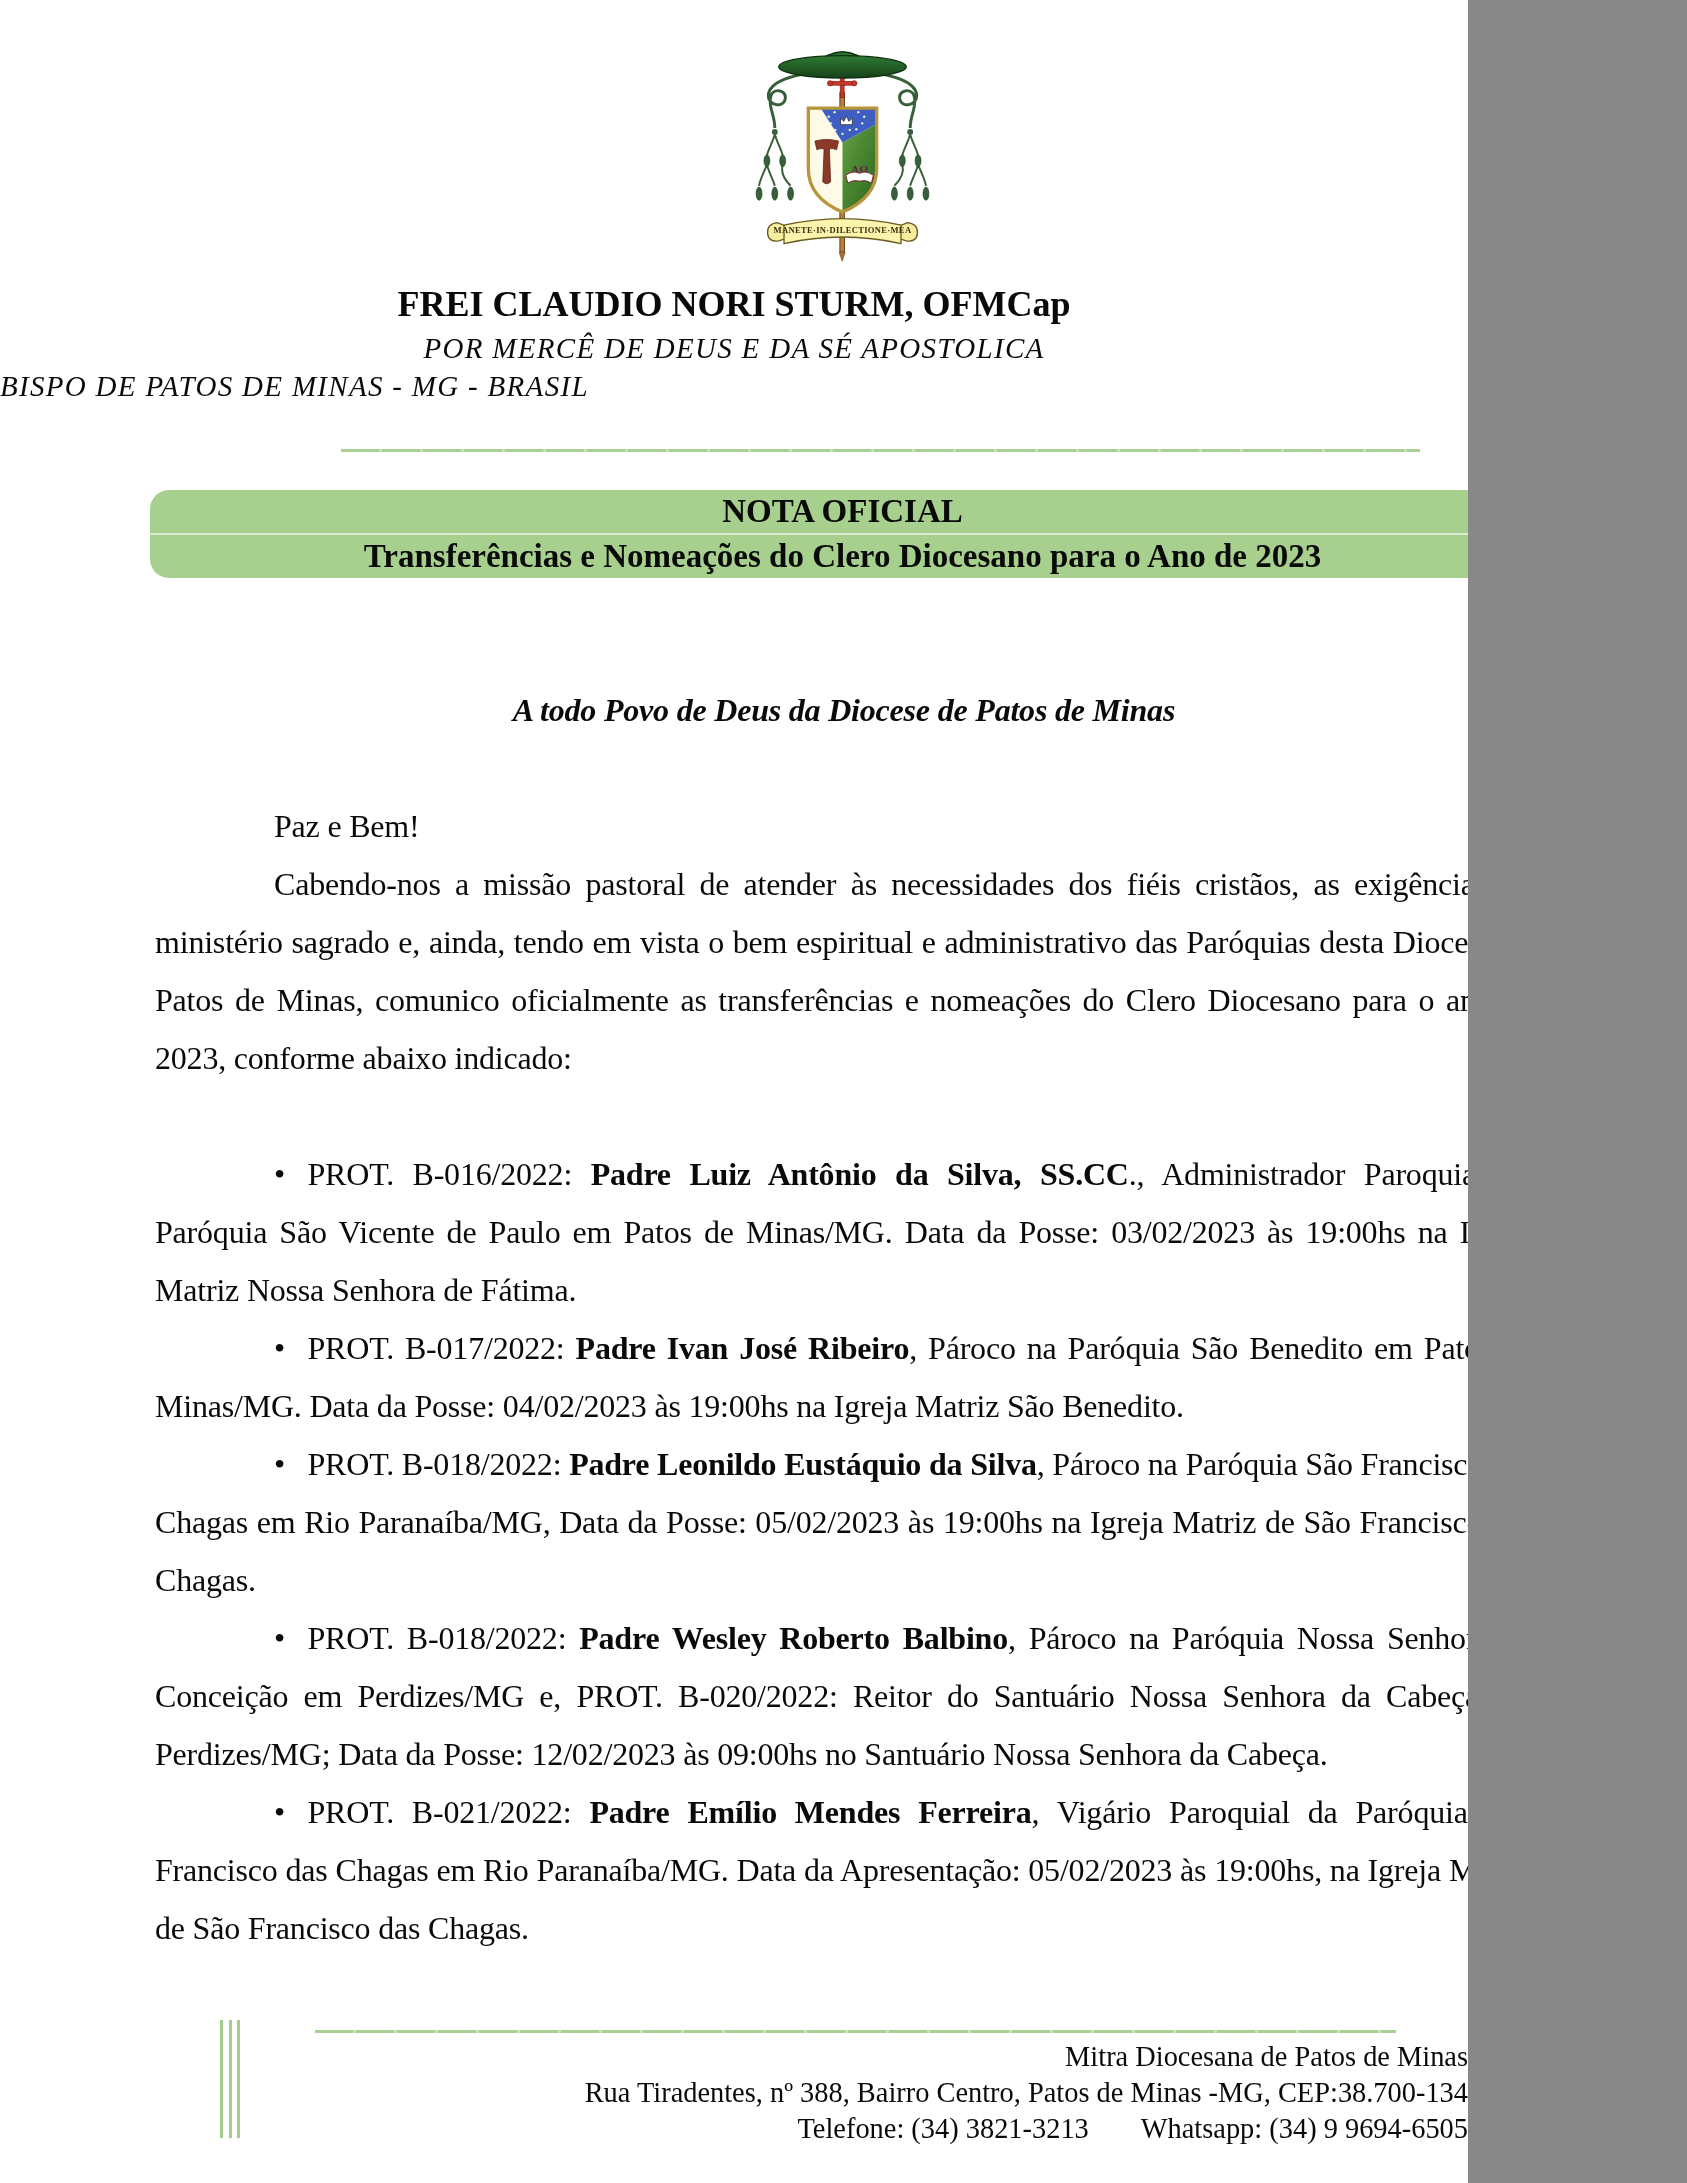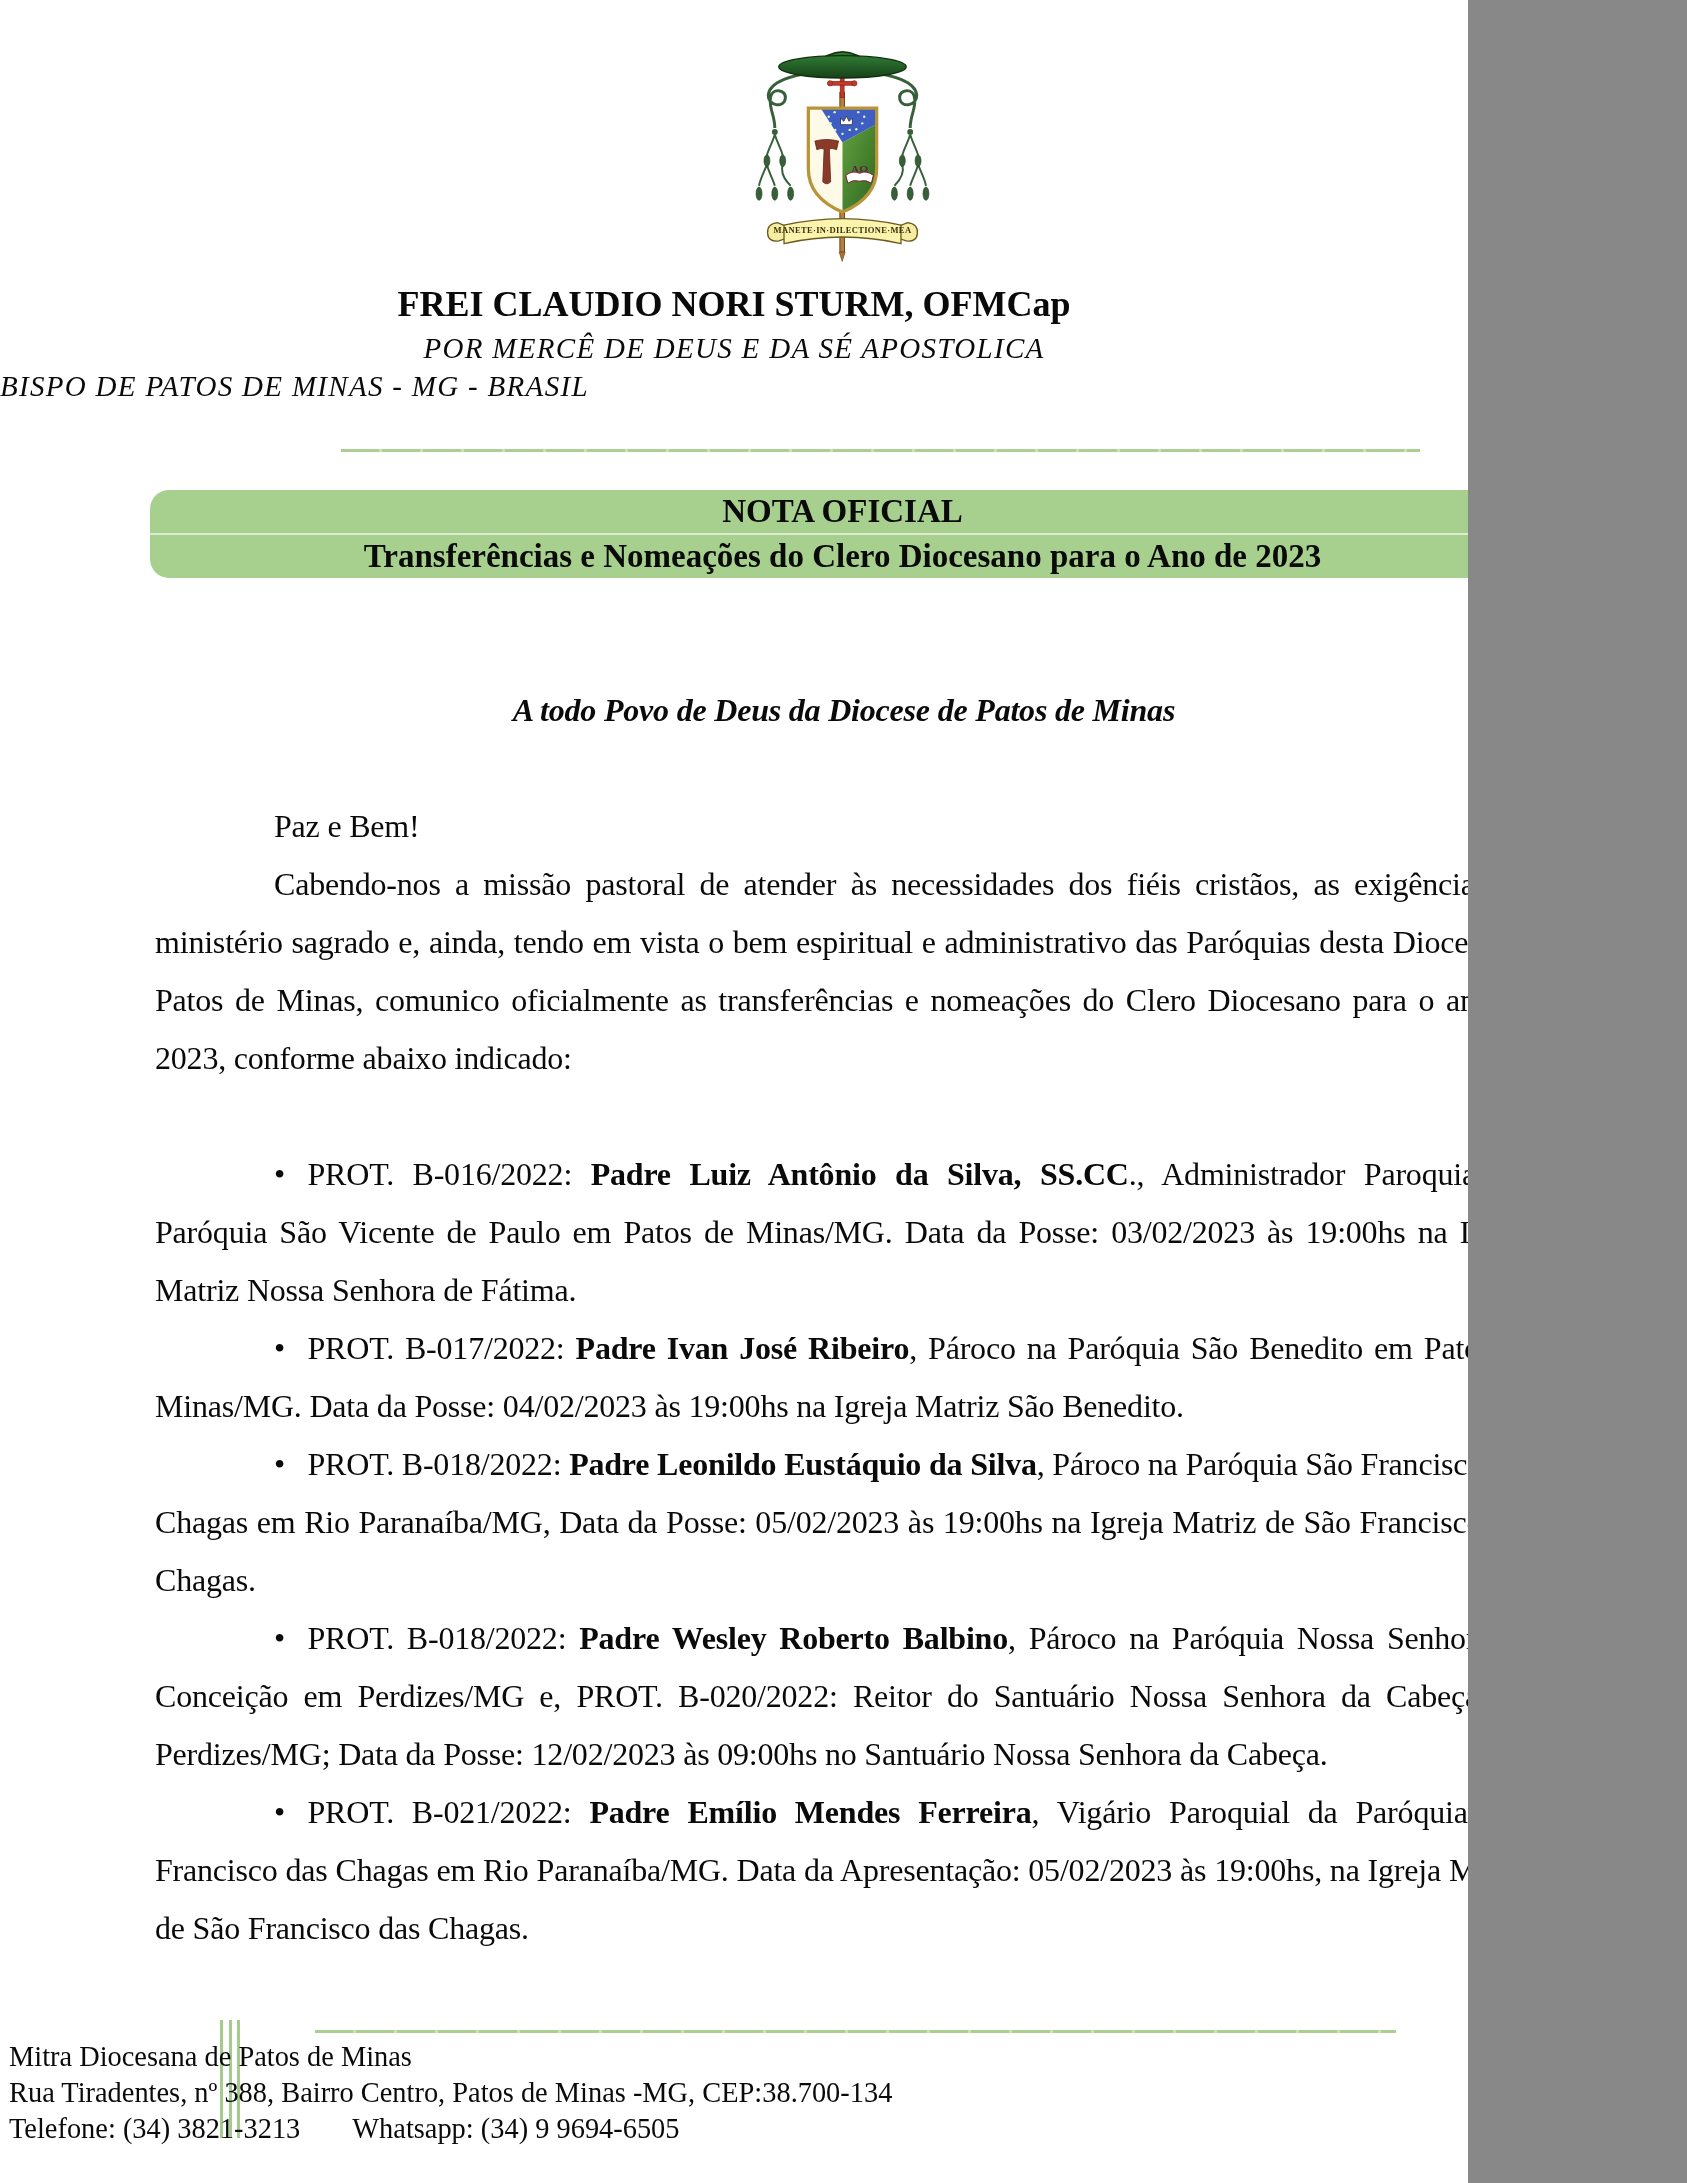--- a/index.html
+++ b/index.html
@@ -48,22 +48,22 @@
   p.bullet{text-indent:119px;margin:0;}
   .bullet-mark{margin-right:22.5px;}
   
   .footer-bars{position:absolute;left:220px;top:2020px;width:20.5px;height:118px;
     background:repeating-linear-gradient(90deg,#a3cc8e 0 3.3px,#ffffff 3.3px 8.6px);}
   .footer-line{
     position:absolute;left:315px;top:2030px;width:1081px;height:3.3px;
     background:repeating-linear-gradient(90deg,#a9cf92 0 38px,#c8e3b4 38px 41px);
   }
   .footer-text{
-    position:absolute;left:0;right:0;top:2039px;text-align:left;
-    font-size:28.4px;line-height:36px;margin-left:9px;
+    position:absolute;left:0;right:0;top:2039px;text-align:right;
+    font-size:28.4px;line-height:36px;
   }
   .footer-text div{white-space:nowrap;}
   .footer-whatsapp{margin-left:52px;}
 </style>
 </head>
 <body>
 
 <div class="page">
 
   <div class="crest-wrap">

